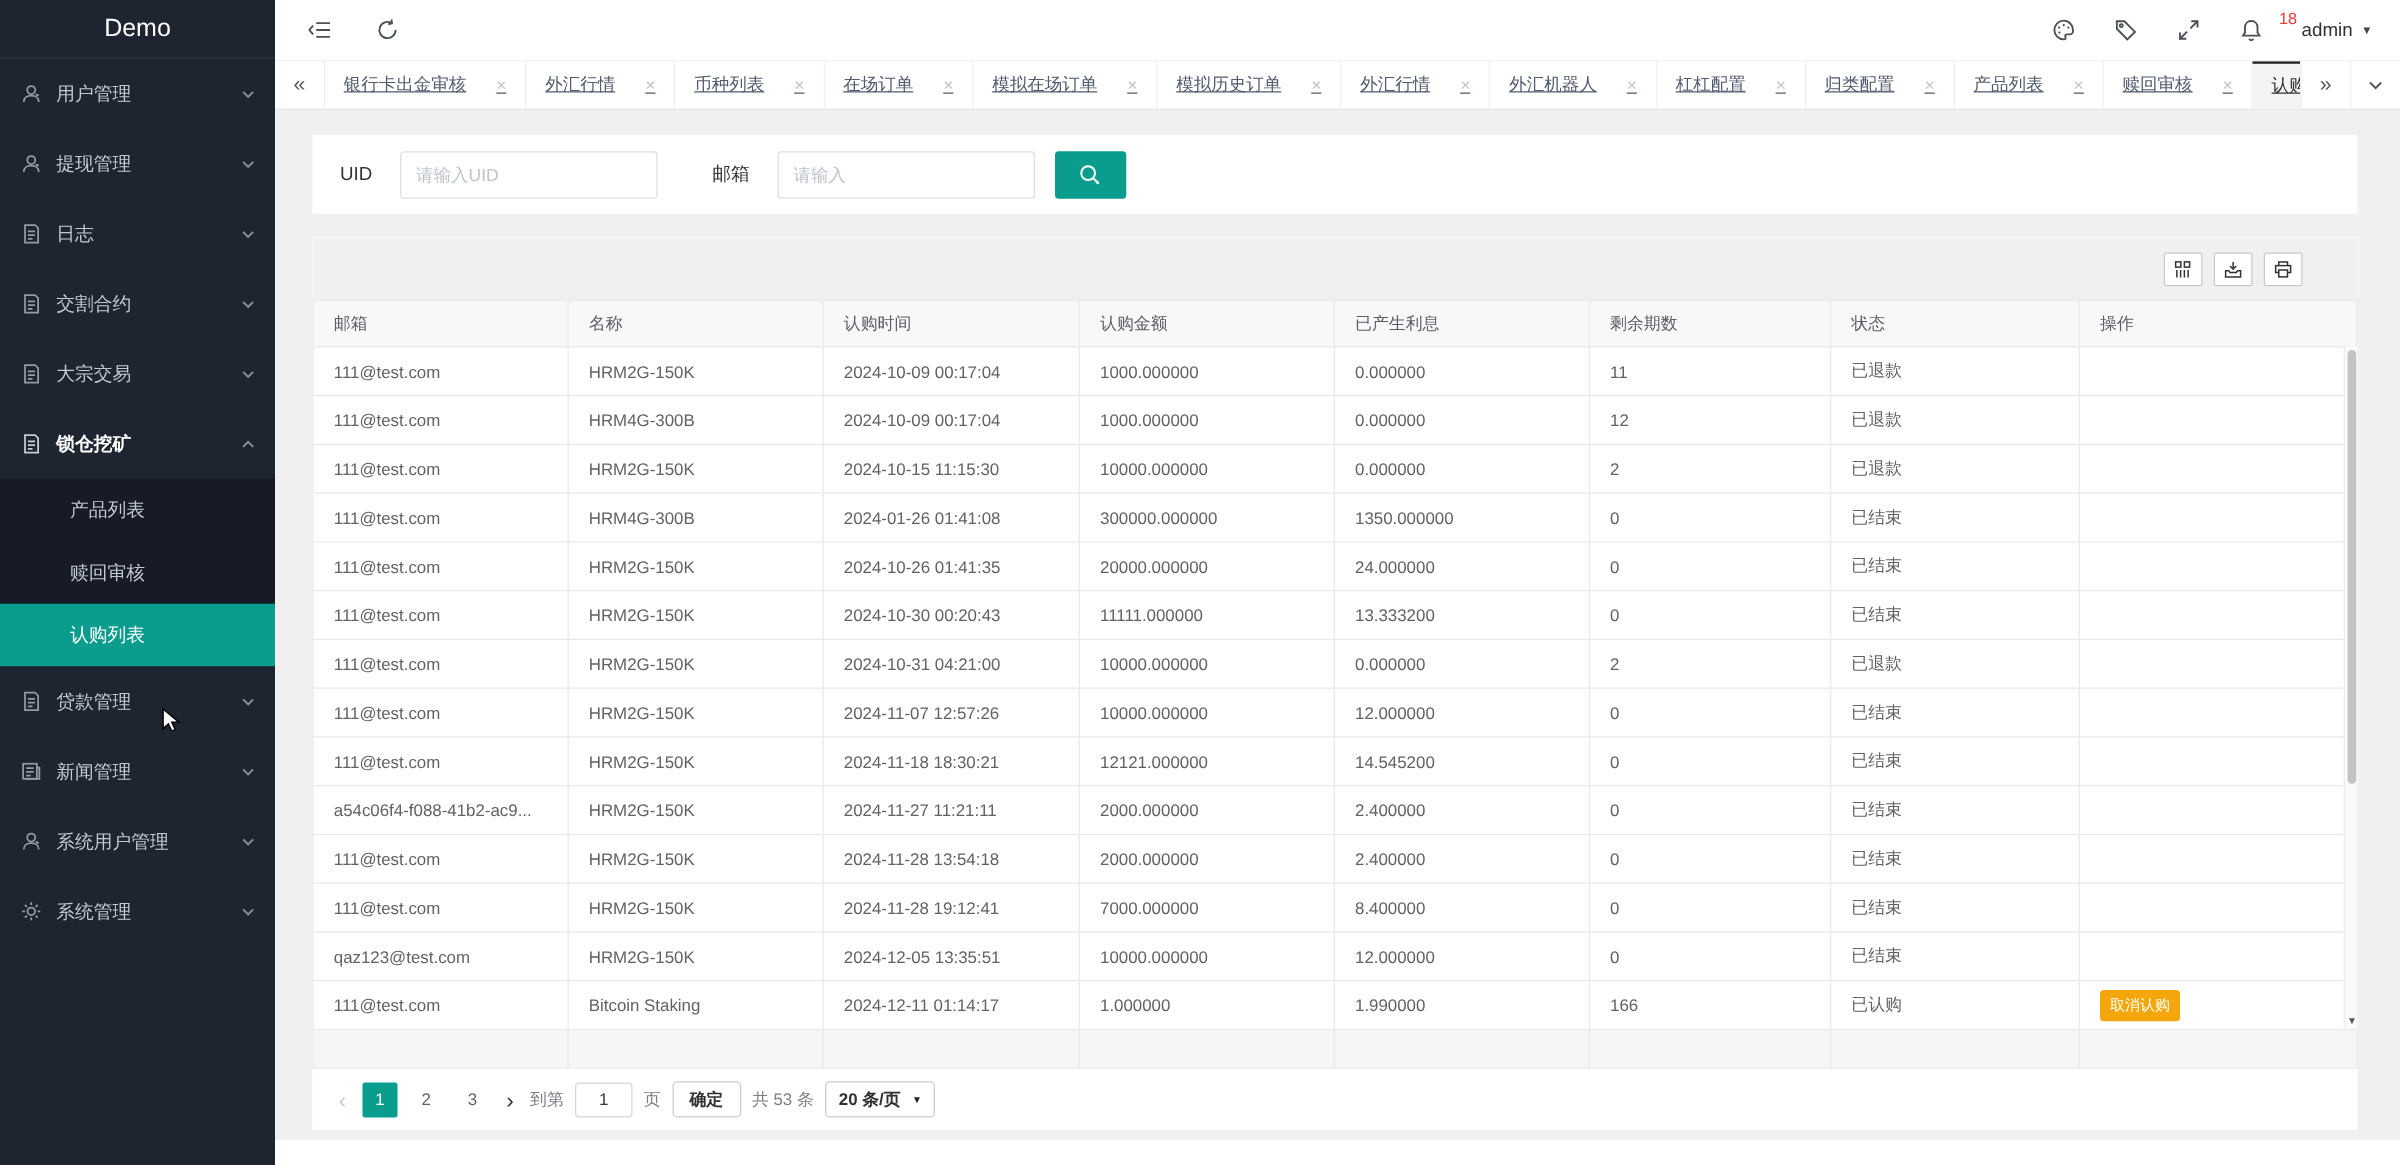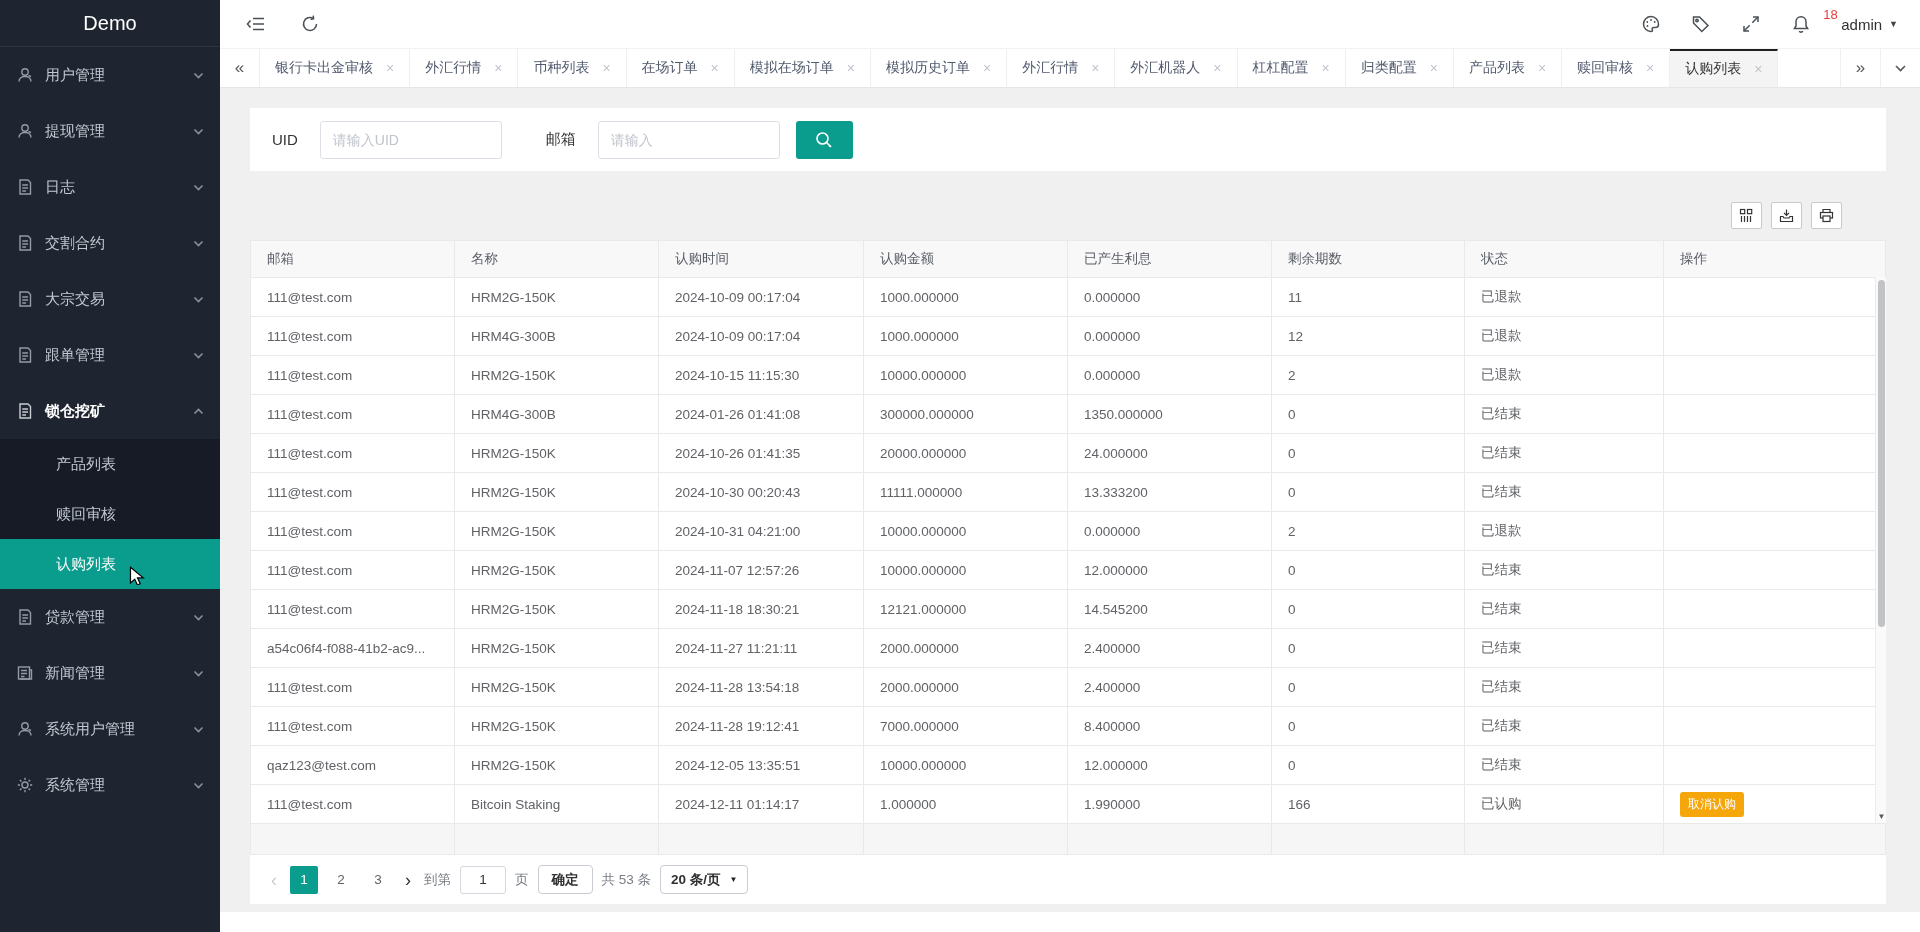--- a/index.html
+++ b/index.html
@@ -32,31 +32,31 @@
   .bell-badge { position:absolute; top:-7px; left:32px; color:#e93c3c; font-size:13px; }
   .user-menu { display:flex; align-items:center; gap:7px; font-size:15px; color:#303133; cursor:pointer; }
   .user-caret { font-size:9px; color:#444; }
 
   
   .tabbar { height:39px; background:#fff; border-bottom:1px solid #e6e6e6; display:flex; align-items:stretch; }
   .tab-nav-btn { width:40px; display:flex; align-items:center; justify-content:center; color:#555; font-size:17px; cursor:pointer; border-right:1px solid #efefef; }
   .tab-nav-btn.rt { border-right:none; border-left:1px solid #efefef; }
   .tab-nav-btn svg { width:13px; height:13px; stroke:#555; fill:none; stroke-width:1.6; }
   .tabs { flex:1; display:flex; overflow:hidden; }
-  .tab { display:flex; align-items:center; gap:13px; padding:0 15px; border-right:1px solid #efefef; font-size:14px; color:#515a6e; white-space:nowrap; cursor:pointer; }
+  .tab { display:flex; align-items:center; gap:24px; padding:0 15px; border-right:1px solid #efefef; font-size:14px; color:#515a6e; white-space:nowrap; cursor:pointer;text-decoration:underline; }
   .tab-close { color:#c0c4cc; font-size:14px; line-height:1; }
   .tab.active { background:#f4f4f5; border-top:2px solid #1f1f1f; color:#303133; }
 
   
   .content { flex:1; background:#fff; overflow:hidden; }
   .gray-area { background:#f0f0f0; padding:20px 34px 8px 30px; }
 
   .filter-card { background:#fff; height:63px; display:flex; align-items:center; padding:0 22px; }
   .f-label { font-size:15px; color:#333; margin-right:22px; }
-  .f-input { width:182px; height:38px; border:1px solid #dcdfe6; border-radius:3px; padding:0 12px; font-size:14px; color:#333; outline:none; font-family:inherit; }
+  .f-input { width:206px; height:38px; border:1px solid #dcdfe6; border-radius:3px; padding:0 12px; font-size:14px; color:#333; outline:none; font-family:inherit; }
   .f-input::placeholder { color:#bfc4cc; }
   .gap2 { margin-left:44px; }
   .search-btn { width:57px; height:38px; margin-left:16px; background:#0a9d8d; border:none; border-radius:3px; display:flex; align-items:center; justify-content:center; cursor:pointer; }
   .search-btn svg { width:20px; height:20px; stroke:#fff; fill:none; stroke-width:1.6; }
 
   .table-card { background:#fff; margin-top:19px; position:relative; }
   .table-toolbar { height:50px; background:#f0f0f0; display:flex; align-items:center; justify-content:flex-end; gap:9px; padding-right:44px; }
   .tool-btn { width:31px; height:27px; background:#fff; border:1px solid #c9c9c9; border-radius:2px; display:flex; align-items:center; justify-content:center; cursor:pointer; }
   .tool-btn svg { width:15px; height:15px; stroke:#333; fill:none; stroke-width:1.2; }
 
@@ -153,34 +153,20 @@
           </span>
         </div>
         <div class="side-item">
           <span class="s-icon">
             <svg viewBox="0 0 18 18">
               <path d="M4 2 H12 L14.5 4.5 V16 H4 Z"></path>
               <path d="M6.3 7 H12 M6.3 10 H12 M6.3 13 H10"></path>
             </svg>
           </span>
           <span class="s-label">大宗交易</span>
-          <span class="s-caret">
-            <svg viewBox="0 0 11 11">
-              <path d="M1.5 3.5 L5.5 7.5 L9.5 3.5"></path>
-            </svg>
-          </span>
-        </div>
-        <div class="side-item">
-          <span class="s-icon">
-            <svg viewBox="0 0 18 18">
-              <path d="M4 2 H12 L14.5 4.5 V16 H4 Z"></path>
-              <path d="M6.3 7 H12 M6.3 10 H12 M6.3 13 H10"></path>
-            </svg>
-          </span>
-          <span class="s-label">跟单管理</span>
           <span class="s-caret">
             <svg viewBox="0 0 11 11">
               <path d="M1.5 3.5 L5.5 7.5 L9.5 3.5"></path>
             </svg>
           </span>
         </div>
         <div class="side-item expanded">
           <span class="s-icon">
             <svg viewBox="0 0 18 18">
               <path d="M4 2 H12 L14.5 4.5 V16 H4 Z"></path>

